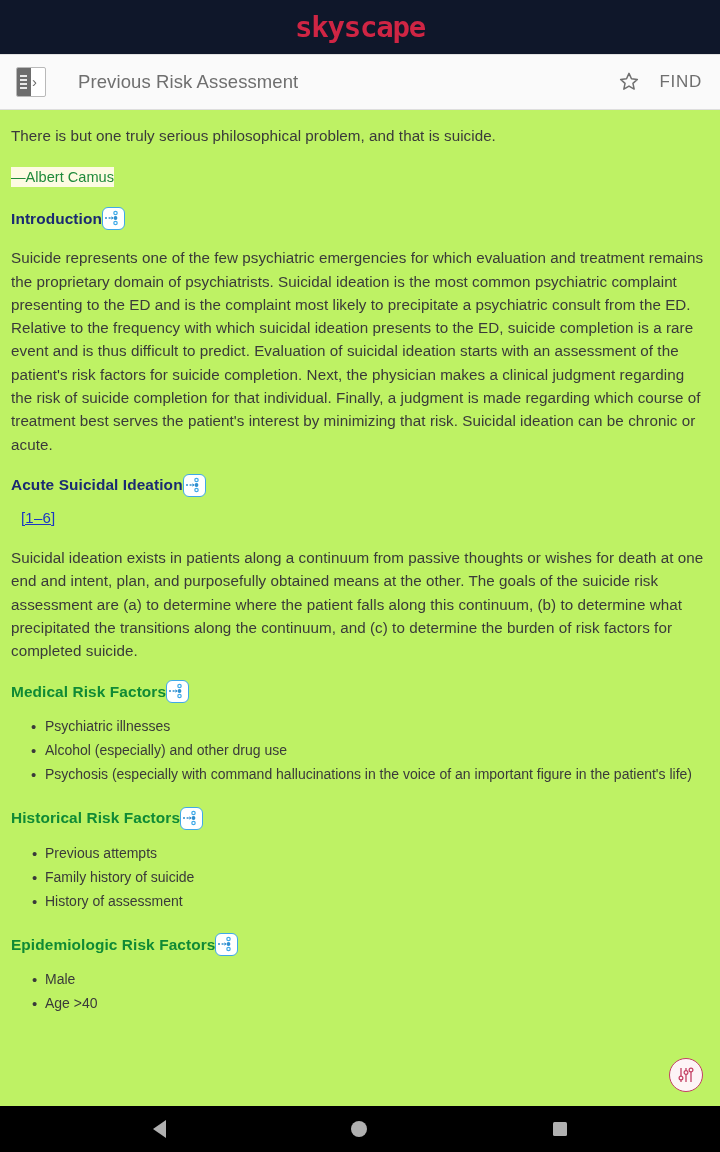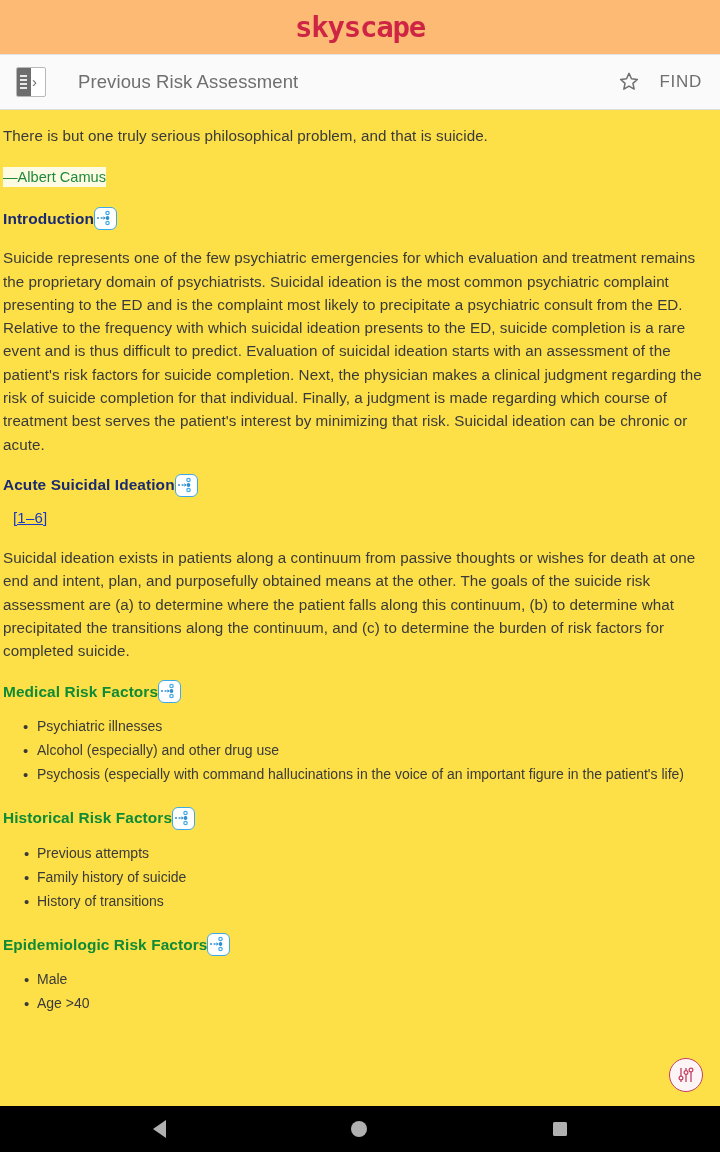--- a/index.html
+++ b/index.html
@@ -34,21 +34,21 @@
   .ico-signal { width:0; height:0; border-left:11px solid transparent; border-bottom:12px solid #d4d4d4;
                 position:relative; }
   .ico-signal:before { content:""; position:absolute; left:-5px; top:-11px;
                 border-left:6px solid transparent; border-bottom:11px solid #f0f0f0; }
   .ico-batt { width:8px; height:14px; background:#f0f0f0; border-radius:1px; position:relative; }
   .ico-batt:before { content:""; position:absolute; left:2.2px; top:-2px; width:3.4px; height:2px;
                      background:#f0f0f0; border-radius:1px; }
 
   
   .brandbar {
-    height:55px; background:#fdba74; display:flex; align-items:center; justify-content:center;
+    height:55px; background:#0f172a; display:flex; align-items:center; justify-content:center;
     border-bottom:1px solid #e2e2e2; flex:0 0 55px;
   }
   .brand-logo {
     color:#cf2544; font-size:29px; font-weight:700;
     font-family:"DejaVu Sans Mono", monospace;
     letter-spacing:-1.2px; line-height:1;
   }
 
   
   .toolbar {
@@ -66,22 +66,22 @@
                                transform:translateY(-52%); font-size:15px; color:#6d6d6d;
                                line-height:1; }
   .doc-title { margin-left:30px; font-size:18.5px; color:#6f6f6f; flex:1; letter-spacing:.1px; }
   .star-btn { width:30px; height:30px; display:flex; align-items:center; justify-content:center;
               cursor:pointer; }
   .star-btn svg { display:block; }
   .find-btn { margin-left:16px; font-size:17px; color:#6f6f6f; letter-spacing:.7px; cursor:pointer; }
 
   
   .content {
-    flex:1; overflow:hidden; background:#fde047;
-    padding:14px 11px 0 3px; position:relative;
+    flex:1; overflow:hidden; background:#bef264;
+    padding:14px 11px 0 11px; position:relative;
   }
   .para {
     font-size:15.2px; line-height:23.3px; color:#3a3a3a; margin-bottom:18px;
     letter-spacing:.05px;
   }
   .quote-first { margin-bottom:20px; }
   .attribution {
     font-size:14.6px; color:#1f8a3b; background:#fdfbe2; display:inline-block;
     margin-bottom:20px; line-height:20px;
   }
@@ -224,21 +224,21 @@
           <circle cx="12.5" cy="10" r="1.9" fill="#2f8fd0"></circle>
           <circle cx="12.5" cy="15" r="1.7" fill="none" stroke="#3fa9e8" stroke-width="1.2"></circle>
           <path d="M2 10h8" stroke="#2f8fd0" stroke-width="1.3" stroke-dasharray="2 1.6"></path>
           <path d="M8.4 8.3L10.6 10 8.4 11.7z" fill="#2f8fd0"></path>
         </svg>
       </span>
     </div>
     <ul class="bullets indented">
       <li>Previous attempts</li>
       <li>Family history of suicide</li>
-      <li>History of transitions</li>
+      <li>History of assessment</li>
     </ul>
 
     
     <div class="heading-row tight">
       <span class="h-green">Epidemiologic Risk Factors</span>
       <span class="node-icon">
         <svg width="20" height="20" viewBox="0 0 20 20">
           <circle cx="12.5" cy="5" r="1.7" fill="none" stroke="#3fa9e8" stroke-width="1.2"></circle>
           <circle cx="12.5" cy="10" r="1.9" fill="#2f8fd0"></circle>
           <circle cx="12.5" cy="15" r="1.7" fill="none" stroke="#3fa9e8" stroke-width="1.2"></circle>

